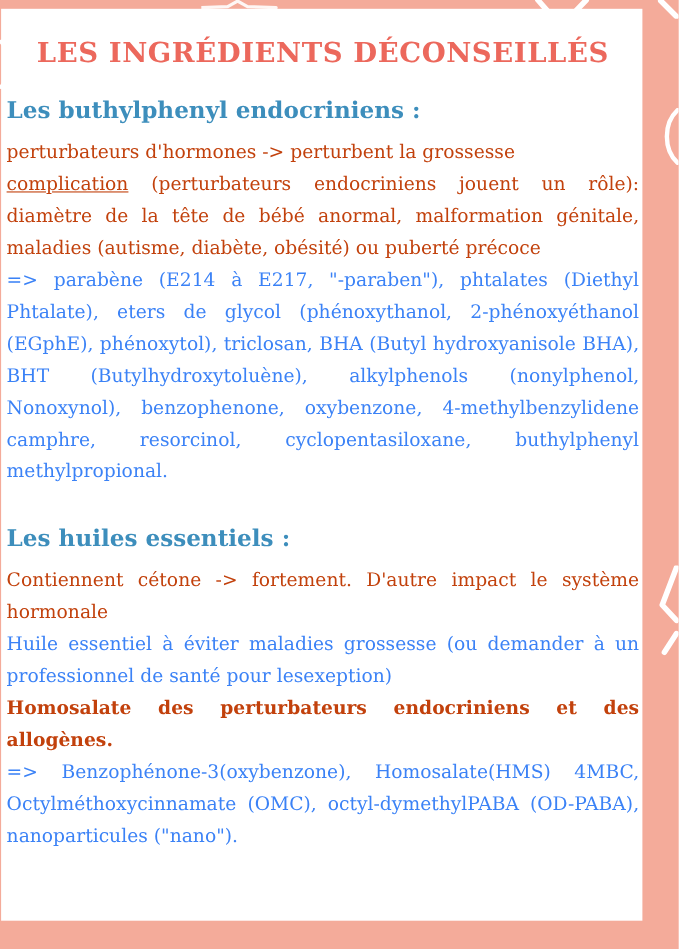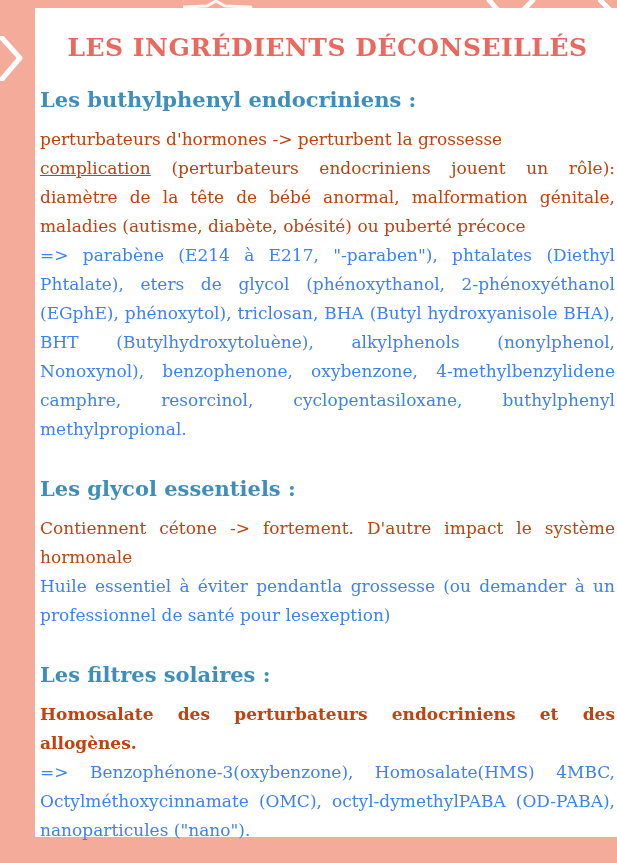--- a/index.html
+++ b/index.html
@@ -5,21 +5,21 @@
   html, body { margin: 0; padding: 0; }
   body {
     width: 617px; height: 863px;
     position: relative;
     overflow: hidden;
     background: #F4AB9A;
     font-family: "DejaVu Serif", "Liberation Serif", serif;
   }
   .page {
     position: absolute;
-    left: 35px; top: 8px;
+    left: 1px; top: 8px;
     width: 583px; height: 829px;
     background: #FFFFFF;
     box-sizing: border-box;
     padding: 14px 3px 0 5px;
   }
   .title {
     text-align: center;
     color: #EC685C;
     font-size: 25px;
     font-weight: 700;
@@ -93,24 +93,23 @@
   <section class="s1">
     <h2 class="section-heading">Les buthylphenyl endocriniens :</h2>
     <p class="body-text">
       <span>perturbateurs d'hormones -&gt; perturbent la grossesse</span><br>
       <span class="u">complication</span><span> (perturbateurs endocriniens jouent un rôle): diamètre de la tête de bébé anormal, malformation génitale, maladies (autisme, diabète, obésité) ou puberté précoce</span>
     </p>
     <p class="accent-text">=&gt; parabène (E214 à E217, "-paraben"), phtalates (Diethyl Phtalate), eters de glycol (phénoxythanol, 2-phénoxyéthanol (EGphE), phénoxytol), triclosan, BHA (Butyl hydroxyanisole BHA), BHT (Butylhydroxytoluène), alkylphenols (nonylphenol, Nonoxynol), benzophenone, oxybenzone, 4-methylbenzylidene camphre, resorcinol, cyclopentasiloxane, buthylphenyl methylpropional.</p>
   </section>
 
   <section class="s2">
-    <h2 class="section-heading">Les glycol essentiels :</h2>
+    <h2 class="section-heading">Les huiles essentiels :</h2>
     <p class="body-text">Contiennent cétone -&gt; fortement. D'autre impact le système hormonale</p>
-    <p class="accent-text">Huile essentiel à éviter pendantla grossesse (ou demander à un professionnel de santé pour lesexeption)</p>
+    <p class="accent-text">Huile essentiel à éviter maladies grossesse (ou demander à un professionnel de santé pour lesexeption)</p>
   </section>
 
   <section class="s3">
-    <h2 class="section-heading">Les filtres solaires :</h2>
     <p class="body-text bold">Homosalate des perturbateurs endocriniens et des allogènes.</p>
     <p class="accent-text">=&gt; Benzophénone-3(oxybenzone), Homosalate(HMS) 4MBC, Octylméthoxycinnamate (OMC), octyl-dymethylPABA (OD-PABA), nanoparticules ("nano").</p>
   </section>
 
 </div>
 
 </body></html>

